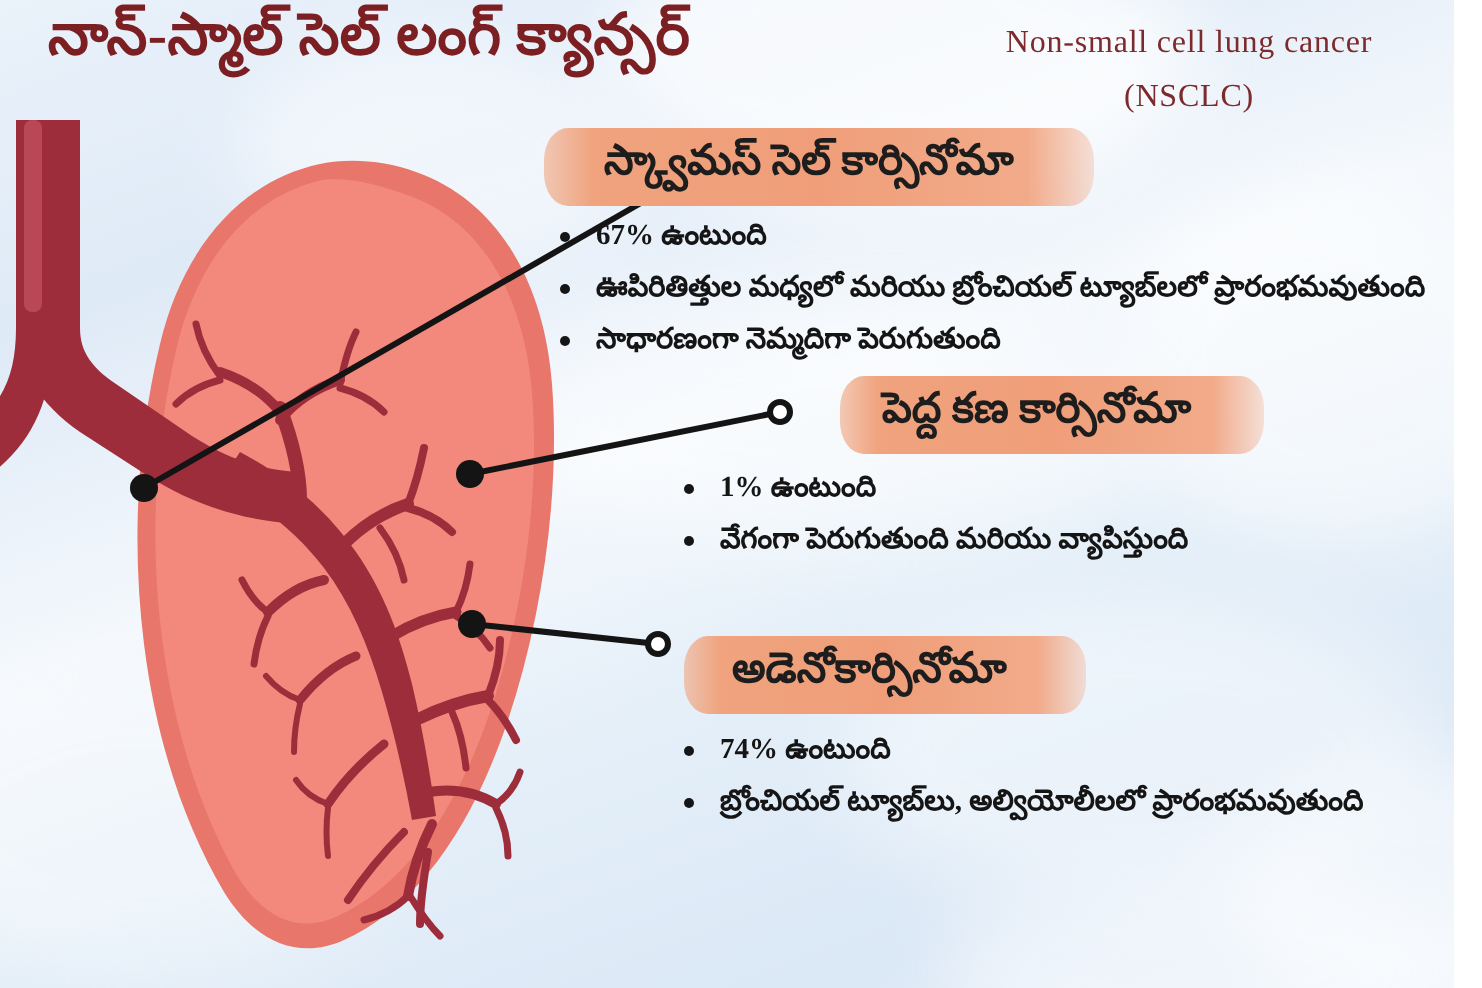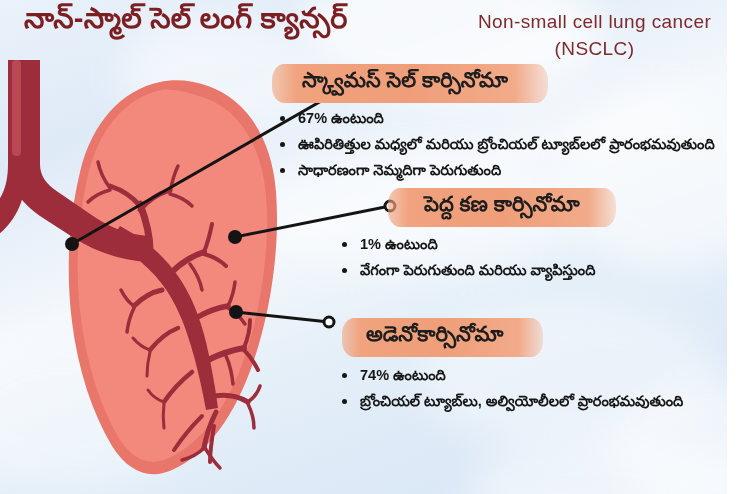--- a/index.html
+++ b/index.html
@@ -12,20 +12,21 @@
     overflow: hidden;
     font-family: "Liberation Sans", "DejaVu Sans", sans-serif;
   }
 
   #poster {
     position: relative;
     width: 727px;
     height: 494px;
     overflow: hidden;
     background: linear-gradient(160deg, #eaf2fa 0%, #dfeaf7 22%, #f4f8fc 45%, #e3eef8 65%, #dbe8f6 85%, #e9f1fa 100%);
+    font-family: Liberation Serif, serif;
   }
 
   
   .wisp {
     position: absolute;
     border-radius: 50%;
     background: #ffffff;
     filter: blur(18px);
     pointer-events: none;
   }
@@ -48,21 +49,21 @@
     color: #7c1f22;
     letter-spacing: .2px;
     white-space: nowrap;
   }
   #title-en {
     position: absolute;
     left: 452px;
     top: 8px;
     width: 285px;
     text-align: center;
-    font-size: 19px;
+    font-size: 16px;
     color: #7c2a2c;
     line-height: 27px;
     letter-spacing: .4px;
   }
   #title-en .l2 { display: block; }
 
   
   #lung-art {
     position: absolute;
     left: 0;
@@ -121,21 +122,21 @@
     border-radius: 50%;
     background: #151515;
   }
 
   
   #block-squamous { left: 272px; top: 64px; }
   #block-squamous .banner { padding-left: 30px; padding-right: 40px; }
   #block-squamous ul.points { margin-left: 4px; }
 
   #block-largecell { left: 330px; top: 188px; }
-  #block-largecell .banner { margin-left: 58px; padding-left: 36px; padding-right: 36px; }
+  #block-largecell .banner { margin-left: 90px; padding-left: 21px; padding-right: 36px; }
   #block-largecell ul.points { margin-left: 8px; margin-top: 9px; }
 
   #block-adeno { left: 330px; top: 318px; }
   #block-adeno .banner { margin-left: 12px; padding-left: 24px; padding-right: 40px; }
   #block-adeno ul.points { margin-left: 8px; margin-top: 10px; }
 </style>
 </head>
 <body>
 
 <div id="poster">

